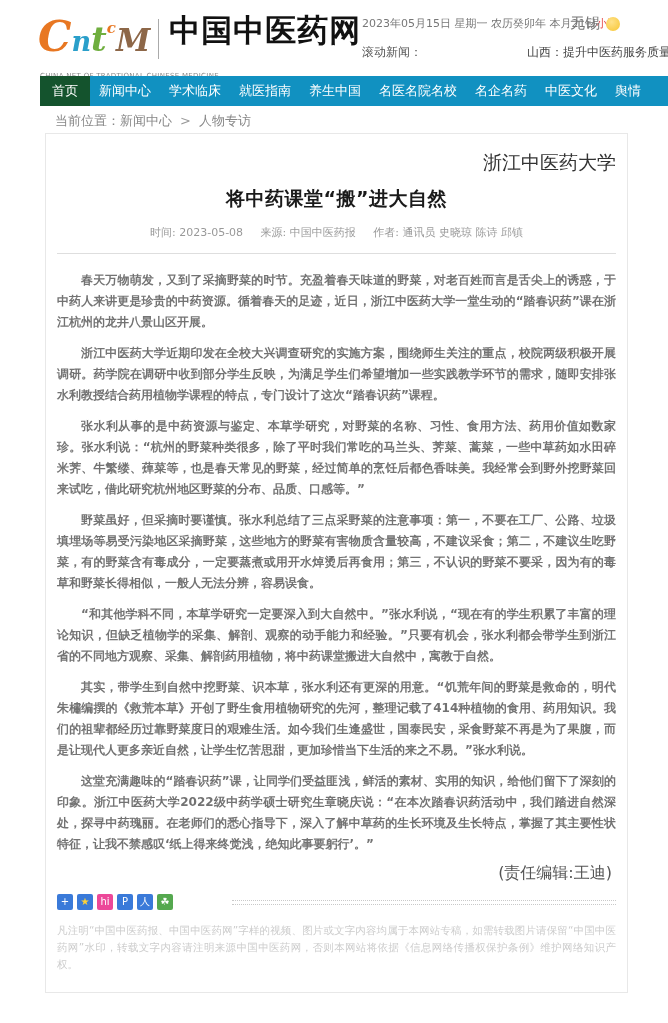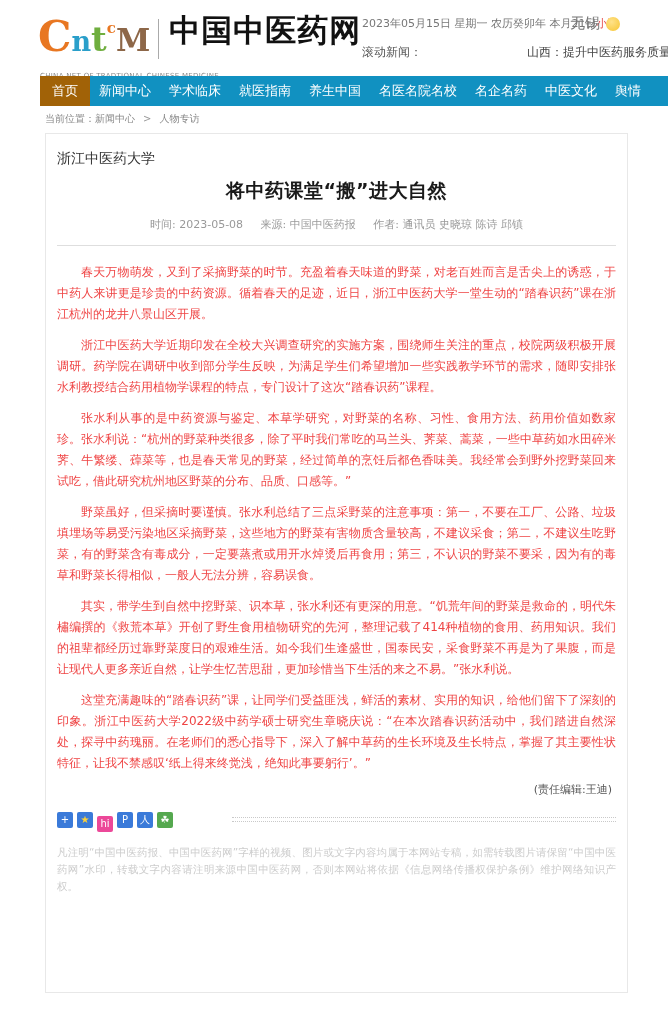--- a/index.html
+++ b/index.html
@@ -3,21 +3,21 @@
 <meta charset="utf-8">
 <style>
   * { margin:0; padding:0; box-sizing:border-box; }
   html,body { background:#fff; }
   body { font-family:"DejaVu Sans","Liberation Sans",sans-serif; }
   .page { position:relative; width:668px; height:1023px; overflow:hidden; background:#fff; }
 
   
   .logo { position:absolute; left:38px; top:6px; display:flex; align-items:center; }
   .logo-mark { position:relative; padding-bottom:12px; }
-  .logo-letters { font-family:"DejaVu Serif","Liberation Serif",serif; font-weight:bold; line-height:44px; white-space:nowrap; }
+  .logo-letters { font-family:"DejaVu Serif","Liberation Serif",serif; font-style:italic; font-weight:bold; line-height:44px; white-space:nowrap; }
   .ll { display:inline-block; }
   .l0 { font-size:42px; }
   .l1 { font-size:27px; }
   .l2 { font-size:34px; }
   .l3 { font-size:15px; vertical-align:18px; }
   .l4 { font-size:31px; }
   .logo-caption { position:absolute; left:2px; bottom:0; font-size:7px; color:#8a8a8a; letter-spacing:0.3px; white-space:nowrap; font-style:normal; }
   .logo-divider { width:1px; height:40px; background:#aaa; margin:0 10px 8px 8px; }
   .logo-cn { font-family:"DejaVu Serif","Liberation Serif",serif; font-weight:bold; font-size:31px; color:#111; letter-spacing:1px; margin-bottom:24px; white-space:nowrap; }
 
@@ -28,38 +28,38 @@
   .sun { display:inline-block; width:14px; height:14px; border-radius:50%; background:radial-gradient(circle at 40% 35%, #ffe28a, #f7c531); margin-right:5px; }
   .temp-low { color:#3aaa35;padding-left:44px; }
   .temp-high { color:#e64545; }
 
   .ticker-label { position:absolute; left:362px; top:44px; font-size:12px; color:#555; }
   .ticker-headline { position:absolute; left:527px; top:44px; font-size:12px; color:#444; text-decoration:none; white-space:nowrap; }
 
   
   .nav { position:absolute; top:76px; left:40px; right:0; height:30px; background:#1191c1; display:flex; overflow:hidden; white-space:nowrap; }
   .nav a { display:inline-block; color:#fff; font-size:13px; line-height:30px; padding:0 9px; text-decoration:none; }
-  .nav a.active { background:#a16207; padding:0 12px; }
+  .nav a.active { background:#14532d; padding:0 12px; }
   .nav a.clipped { padding-left:20px; }
 
   
-  .breadcrumb { position:absolute; top:112px; left:45px; font-size:10px; color:#888; }
+  .breadcrumb { position:absolute; top:112px; left:55px; font-size:13px; color:#888; }
   .breadcrumb a { color:#888; text-decoration:none; }
   .breadcrumb .sep { margin:0 8px; color:#999; }
 
   
   .card { position:absolute; top:133px; left:45px; width:583px; min-height:860px; background:#fff; border:1px solid #e8e8e8; padding:0 11px 16px 11px; }
-  .supertitle { margin-top:16px; text-align:left; font-size:14px; font-weight:normal; color:#333; }
+  .supertitle { margin-top:16px; text-align:right; font-size:19px; font-weight:normal; color:#333; }
   .title { margin-top:10px; text-align:center; font-size:19px; font-weight:bold; color:#1a1a1a; letter-spacing:0.5px; }
   .meta { margin-top:13px; text-align:center; font-size:11px; color:#999; }
   .meta span { margin:0 7px; }
   .rule { margin-top:13px; border:none; border-top:1px solid #dedede; height:0; }
-  .body-text p { font-size:12px; color:#ef4444; line-height:21px; text-indent:2em; text-align:justify; margin-top:10px; }
+  .body-text p { font-size:12px; color:#737373; line-height:21px; text-indent:2em; text-align:justify; margin-top:10px;font-weight:bold; }
   .body-text p:first-child { margin-top:16px; }
-  .editor { margin-top:8px; text-align:right; font-size:11px; color:#555; padding-right:4px; }
+  .editor { margin-top:8px; text-align:right; font-size:16px; color:#555; padding-right:4px; }
 
   .share-row { margin-top:10px; display:flex; align-items:center; }
   .share-icon { width:16px; height:16px; border-radius:2px; margin-right:4px; color:#fff; font-size:10px; line-height:16px; text-align:center; cursor:pointer; overflow:hidden; }
   .dotted-sep { flex:1; margin-left:55px; height:5px; border-top:1px dotted #c9c9c9; border-bottom:1px dotted #c9c9c9; }
 
   .disclaimer { margin-top:12px; font-size:10.5px; color:#ccc; line-height:17px; text-align:justify; }
 </style>
 </head>
 <body>
 
@@ -113,30 +113,31 @@
       <span>来源: 中国中医药报</span>
       <span>作者: 通讯员 史晓琼 陈诗 邱镇</span>
     </div>
     <hr class="rule">
 
     <div class="body-text">
       <p>春天万物萌发，又到了采摘野菜的时节。充盈着春天味道的野菜，对老百姓而言是舌尖上的诱惑，于中药人来讲更是珍贵的中药资源。循着春天的足迹，近日，浙江中医药大学一堂生动的“踏春识药”课在浙江杭州的龙井八景山区开展。</p>
       <p>浙江中医药大学近期印发在全校大兴调查研究的实施方案，围绕师生关注的重点，校院两级积极开展调研。药学院在调研中收到部分学生反映，为满足学生们希望增加一些实践教学环节的需求，随即安排张水利教授结合药用植物学课程的特点，专门设计了这次“踏春识药”课程。</p>
       <p>张水利从事的是中药资源与鉴定、本草学研究，对野菜的名称、习性、食用方法、药用价值如数家珍。张水利说：“杭州的野菜种类很多，除了平时我们常吃的马兰头、荠菜、蒿菜，一些中草药如水田碎米荠、牛繁缕、蔊菜等，也是春天常见的野菜，经过简单的烹饪后都色香味美。我经常会到野外挖野菜回来试吃，借此研究杭州地区野菜的分布、品质、口感等。”</p>
       <p>野菜虽好，但采摘时要谨慎。张水利总结了三点采野菜的注意事项：第一，不要在工厂、公路、垃圾填埋场等易受污染地区采摘野菜，这些地方的野菜有害物质含量较高，不建议采食；第二，不建议生吃野菜，有的野菜含有毒成分，一定要蒸煮或用开水焯烫后再食用；第三，不认识的野菜不要采，因为有的毒草和野菜长得相似，一般人无法分辨，容易误食。</p>
+      <p>“和其他学科不同，本草学研究一定要深入到大自然中。”张水利说，“现在有的学生积累了丰富的理论知识，但缺乏植物学的采集、解剖、观察的动手能力和经验。”只要有机会，张水利都会带学生到浙江省的不同地方观察、采集、解剖药用植物，将中药课堂搬进大自然中，寓教于自然。</p>
       <p>其实，带学生到自然中挖野菜、识本草，张水利还有更深的用意。“饥荒年间的野菜是救命的，明代朱橚编撰的《救荒本草》开创了野生食用植物研究的先河，整理记载了414种植物的食用、药用知识。我们的祖辈都经历过靠野菜度日的艰难生活。如今我们生逢盛世，国泰民安，采食野菜不再是为了果腹，而是让现代人更多亲近自然，让学生忆苦思甜，更加珍惜当下生活的来之不易。”张水利说。</p>
       <p>这堂充满趣味的“踏春识药”课，让同学们受益匪浅，鲜活的素材、实用的知识，给他们留下了深刻的印象。浙江中医药大学2022级中药学硕士研究生章晓庆说：“在本次踏春识药活动中，我们踏进自然深处，探寻中药瑰丽。在老师们的悉心指导下，深入了解中草药的生长环境及生长特点，掌握了其主要性状特征，让我不禁感叹‘纸上得来终觉浅，绝知此事要躬行’。”</p>
     </div>
 
     <div class="editor">(责任编辑:王迪)</div>
 
     <div class="share-row">
       <span class="share-icon" style="background: rgb(58, 122, 217); color: rgb(255, 255, 255);">+</span>
       <span class="share-icon" style="background: rgb(58, 122, 217); color: rgb(255, 210, 55);">★</span>
-      <span class="share-icon" style="background: #ec4899; color: rgb(255, 255, 255); margin-top: 9px;">hi</span>
+      <span class="share-icon" style="background: #ec4899; color: rgb(255, 255, 255);">hi</span>
       <span class="share-icon" style="background: rgb(58, 122, 217); color: rgb(255, 255, 255);">P</span>
       <span class="share-icon" style="background: rgb(58, 122, 217); color: rgb(255, 255, 255);">人</span>
       <span class="share-icon" style="background: rgb(85, 168, 79); color: rgb(255, 255, 255);">☘</span>
       <span class="dotted-sep"></span>
     </div>
 
     <p class="disclaimer">凡注明“中国中医药报、中国中医药网”字样的视频、图片或文字内容均属于本网站专稿，如需转载图片请保留“中国中医药网”水印，转载文字内容请注明来源中国中医药网，否则本网站将依据《信息网络传播权保护条例》维护网络知识产权。</p>
   </div>
 
 </div>

